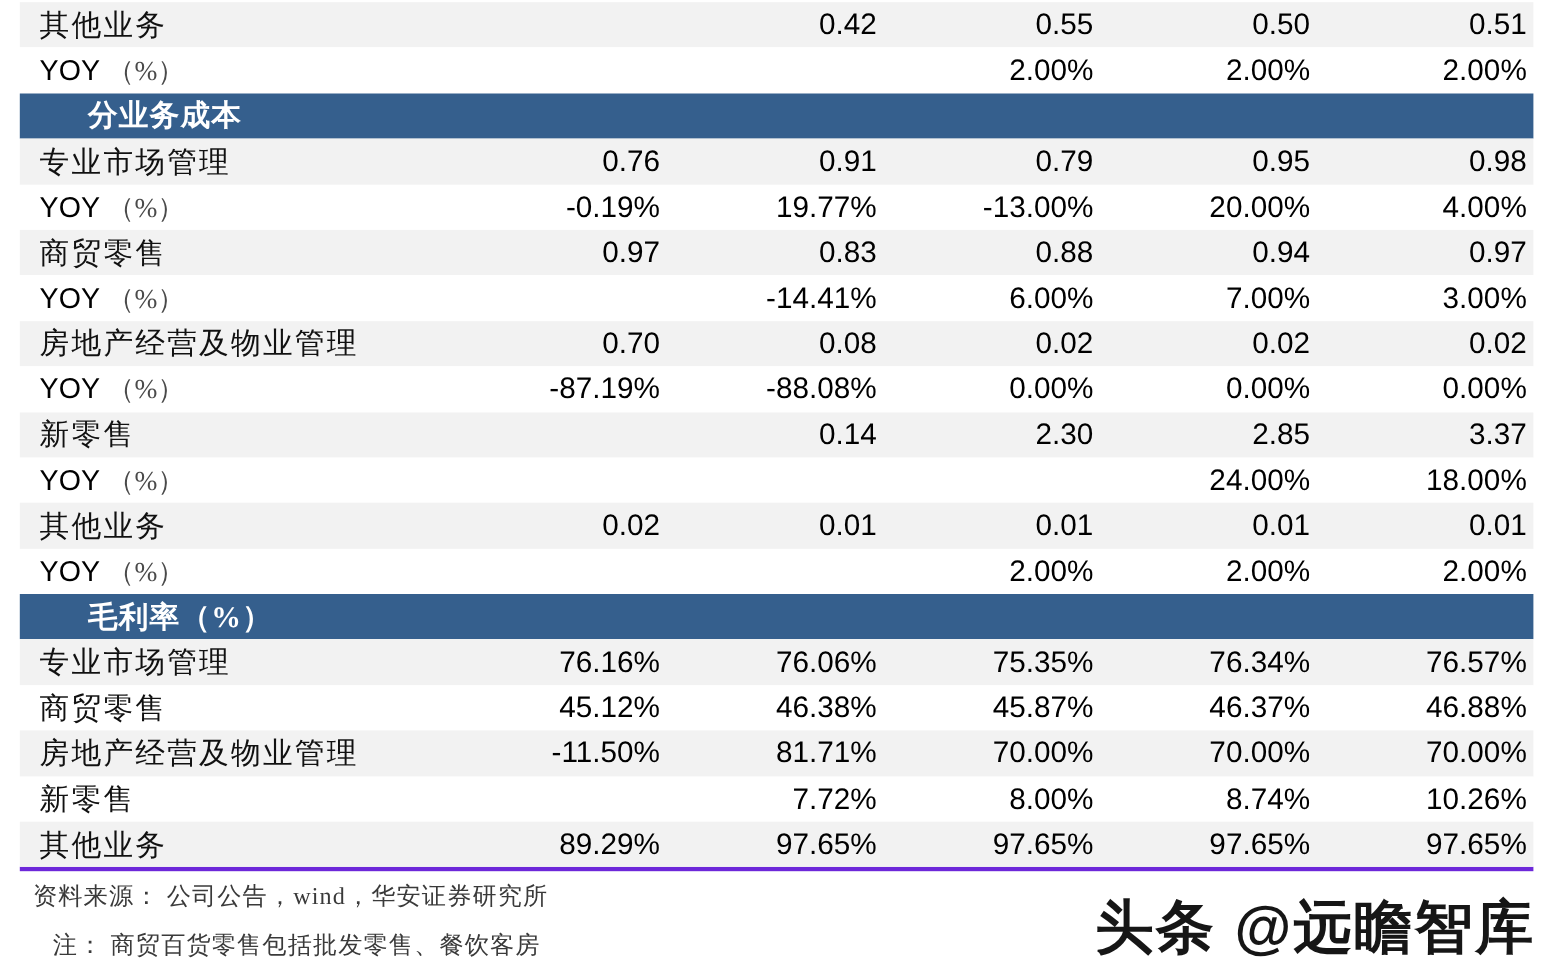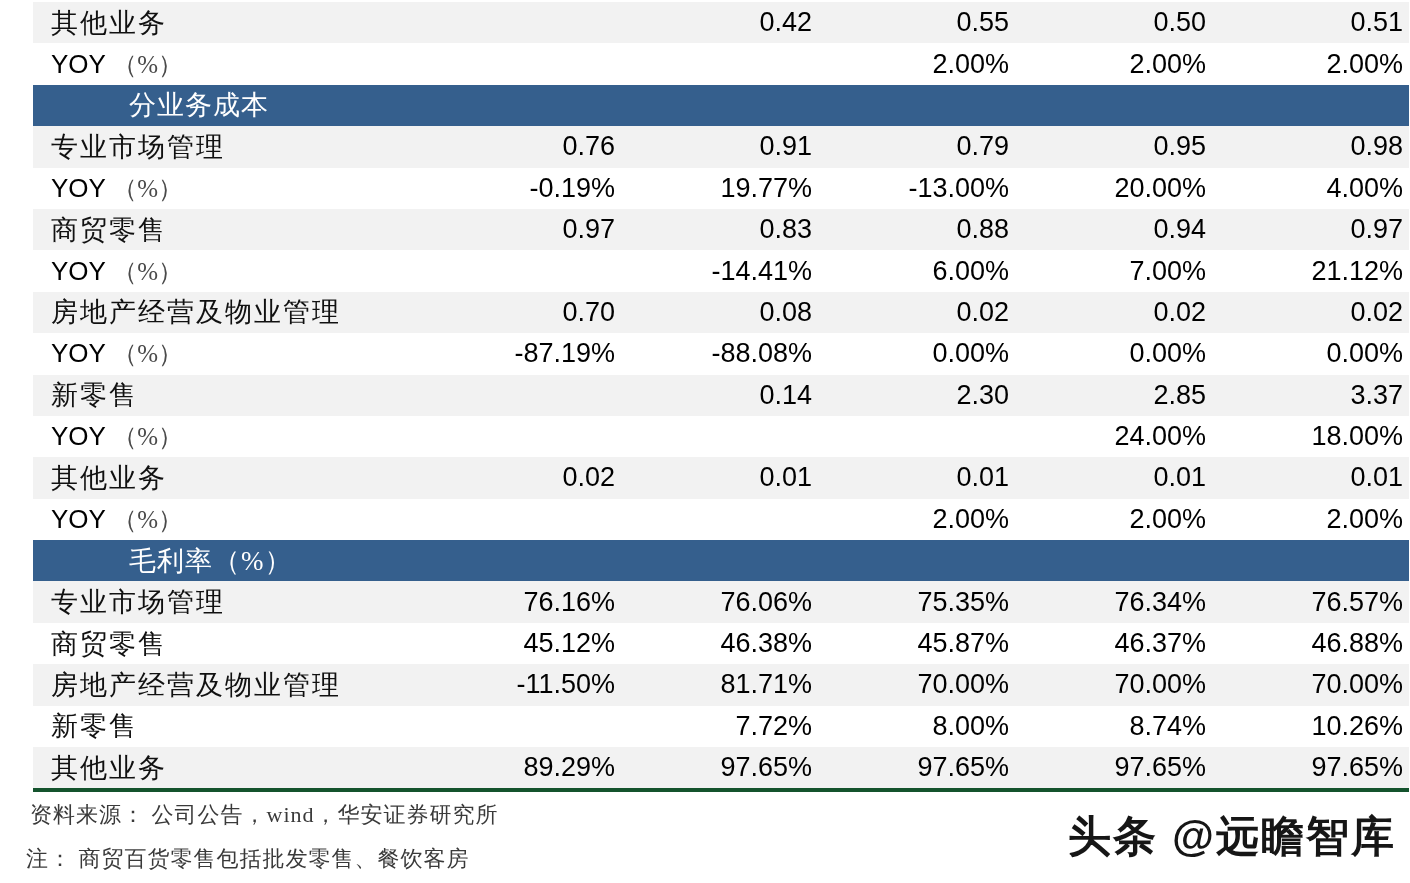--- a/index.html
+++ b/index.html
@@ -5,28 +5,28 @@
   html,body{margin:0;padding:0}
   body{
     width:1410px;height:883px;position:relative;overflow:hidden;
     background:#ffffff;
     font-family:"Liberation Sans", sans-serif;
     --section-bg:#355F8D;
     --stripe-bg:#F2F2F2;
     --ink:#111111;
   }
   .fin-table{
-    position:absolute;left:33px;top:2px;width:1376px;
-    border-bottom:4px solid #14532d;
+    position:absolute;left:18px;top:2px;width:1376px;
+    border-bottom:4px solid #6d28d9;
   }
   .row{display:flex;align-items:center;height:41.4px;background:#ffffff}
   .row.gray{background:var(--stripe-bg)}
   .row.section{background:var(--section-bg)}
   .section-label{
-    color:#ffffff;font-weight:normal;font-size:27px;padding-left:96px;
+    color:#ffffff;font-weight:bold;font-size:27px;padding-left:62px;
     font-family:"Liberation Serif", serif;letter-spacing:1px;
   }
   .label{
     flex:1;padding-left:18px;font-size:27px;color:var(--ink);
     font-family:"Liberation Serif", serif;white-space:nowrap;letter-spacing:2px;
   }
   .label.yoy{
     font-family:"Liberation Sans", sans-serif;font-size:26px;color:#000;letter-spacing:0;
   }
   .label .suffix{
@@ -35,25 +35,25 @@
   .cell{
     width:197px;box-sizing:border-box;text-align:right;padding-right:6px;
     font-size:27px;color:#000;white-space:nowrap;
     font-family:"Liberation Sans", sans-serif;
   }
   .footer-source{
     position:absolute;left:30px;top:800px;font-size:22px;color:#3a3a3a;
     font-family:"Liberation Serif", serif;letter-spacing:1px;white-space:nowrap;
   }
   .footer-note{
-    position:absolute;left:26px;top:844px;font-size:22px;color:#3a3a3a;
+    position:absolute;left:48px;top:844px;font-size:22px;color:#3a3a3a;
     font-family:"Liberation Serif", serif;letter-spacing:1px;white-space:nowrap;
   }
   .watermark{
-    position:absolute;right:14px;top:808px;font-size:43px;font-weight:bold;
+    position:absolute;right:14px;top:808px;font-size:53px;font-weight:bold;
     color:#161616;font-family:"Liberation Sans", sans-serif;letter-spacing:2px;
     text-shadow:1px 1px 0 #ffffff;white-space:nowrap;
   }
 </style>
 </head>
 <body style="--section-bg: #355F8D; --stripe-bg: #F2F2F2;">
 
 <div class="fin-table">
   <div>
       <div class="row gray">
@@ -96,21 +96,21 @@
         <span class="cell">0.83</span>
         <span class="cell">0.88</span>
         <span class="cell">0.94</span>
         <span class="cell">0.97</span>
       </div>
       <div class="row">
         <span class="label yoy">YOY<span class="suffix"> （%）</span></span>
         <span class="cell">-14.41%</span>
         <span class="cell">6.00%</span>
         <span class="cell">7.00%</span>
-        <span class="cell">21.12%</span>
+        <span class="cell">3.00%</span>
       </div>
       <div class="row gray">
         <span class="label">房地产经营及物业管理</span>
         <span class="cell">0.70</span>
         <span class="cell">0.08</span>
         <span class="cell">0.02</span>
         <span class="cell">0.02</span>
         <span class="cell">0.02</span>
       </div>
       <div class="row">

